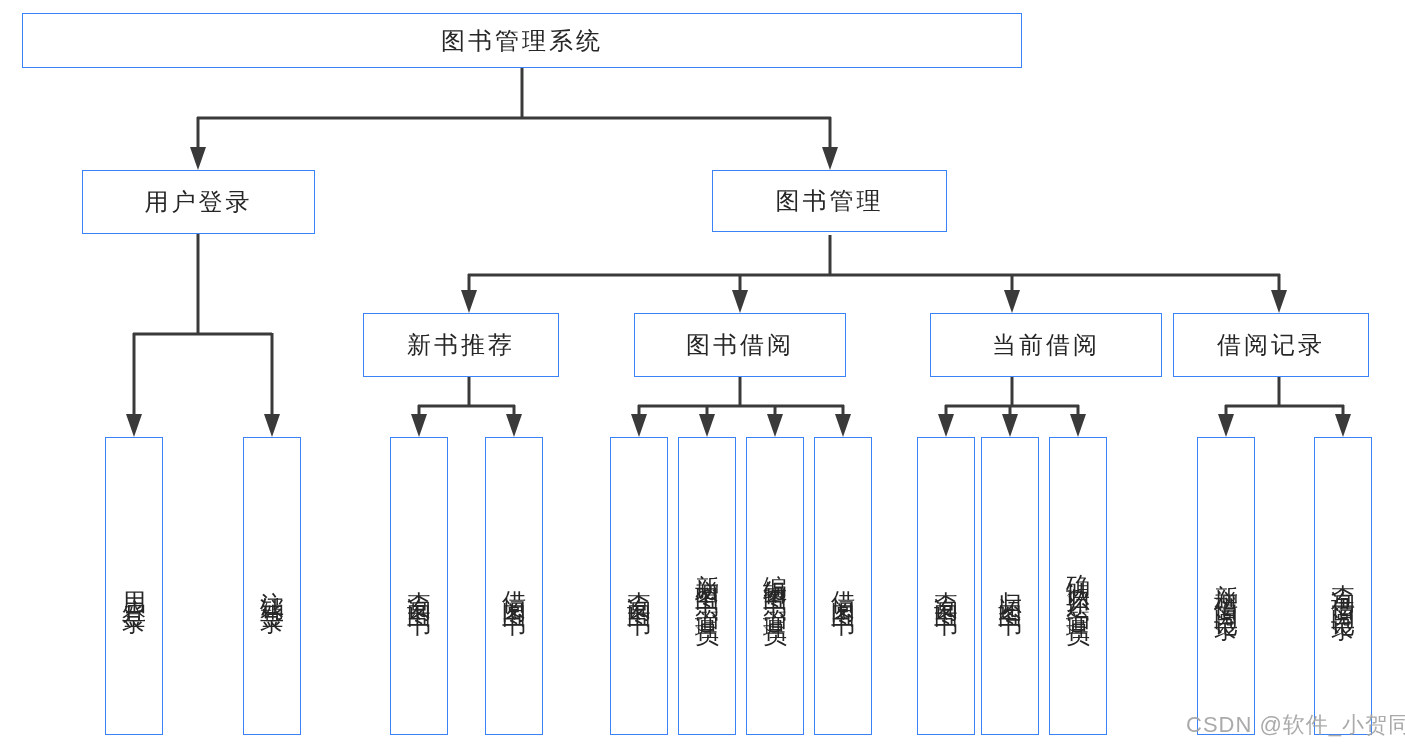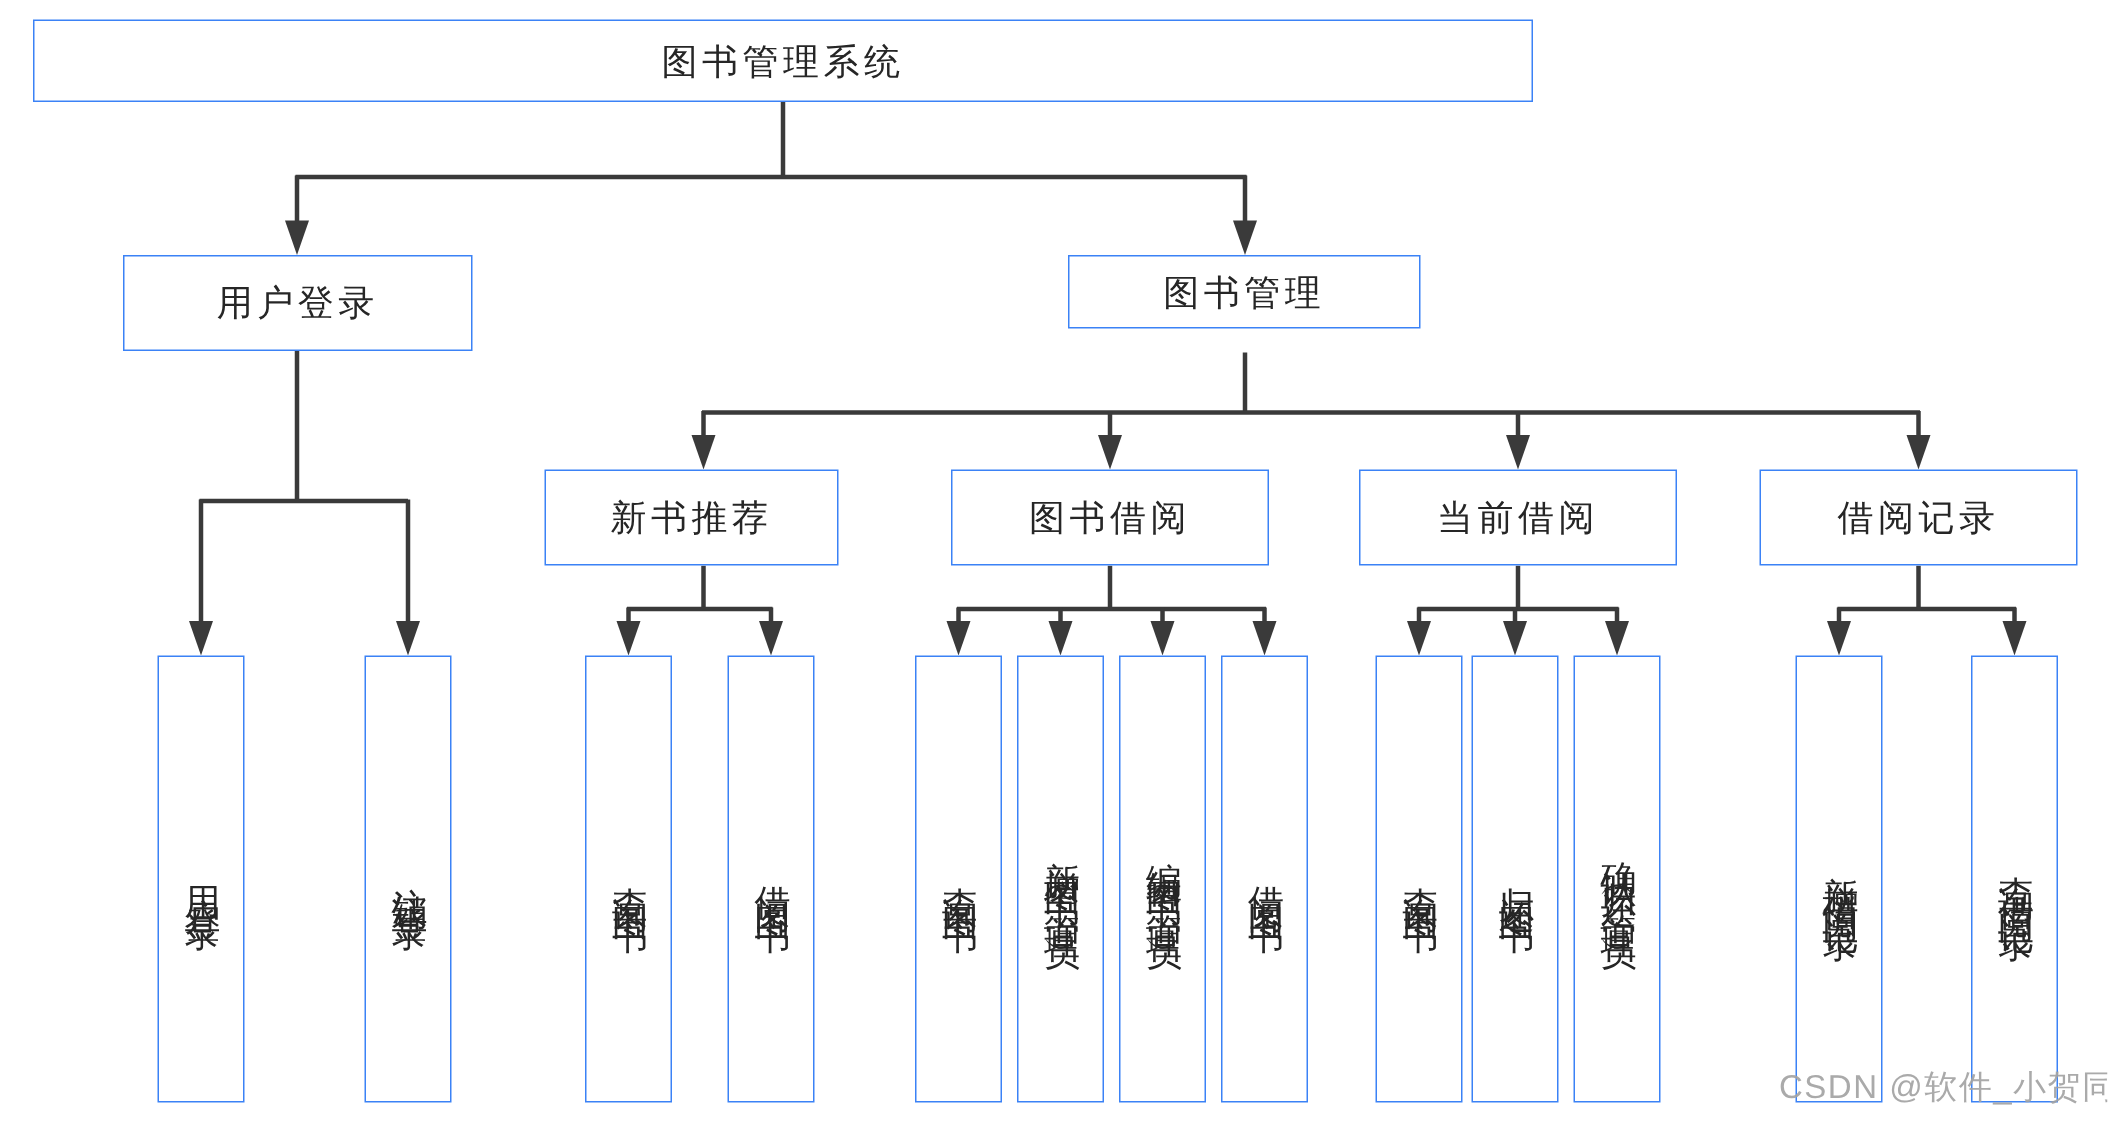--- a/index.html
+++ b/index.html
@@ -130,34 +130,34 @@
     </g>
   </svg>
 
   <div class="box" style="left:22px; top:13px; width:1000px; height:55px;">
     <span class="lbl">图书管理系统</span>
   </div>
 
   <div class="box" style="left:82px; top:170px; width:233px; height:64px;">
     <span class="lbl">用户登录</span>
   </div>
-  <div class="box" style="left:712px; top:170px; width:235px; height:49px;">
+  <div class="box" style="left:712px; top:170px; width:235px; height:62px;">
     <span class="lbl">图书管理</span>
   </div>
 
   <div class="box" style="left:363px; top:313px; width:196px; height:64px;">
     <span class="lbl">新书推荐</span>
   </div>
   <div class="box" style="left:634px; top:313px; width:212px; height:64px;">
     <span class="lbl">图书借阅</span>
   </div>
-  <div class="box" style="left:906px; top:313px; width:212px; height:64px;">
+  <div class="box" style="left:930px; top:313px; width:232px; height:64px;">
     <span class="lbl">当前借阅</span>
   </div>
-  <div class="box" style="left:1173px; top:313px; width:212px; height:64px;">
+  <div class="box" style="left:1173px; top:313px; width:196px; height:64px;">
     <span class="lbl">借阅记录</span>
   </div>
 
   <div class="box leaf" style="left:105px; top:437px; width:58px; height:298px;">
     <span class="lbl">用户登录</span>
   </div>
   <div class="box leaf" style="left:243px; top:437px; width:58px; height:298px;">
     <span class="lbl">注销登录</span>
   </div>
   <div class="box leaf" style="left:390px; top:437px; width:58px; height:298px;">

